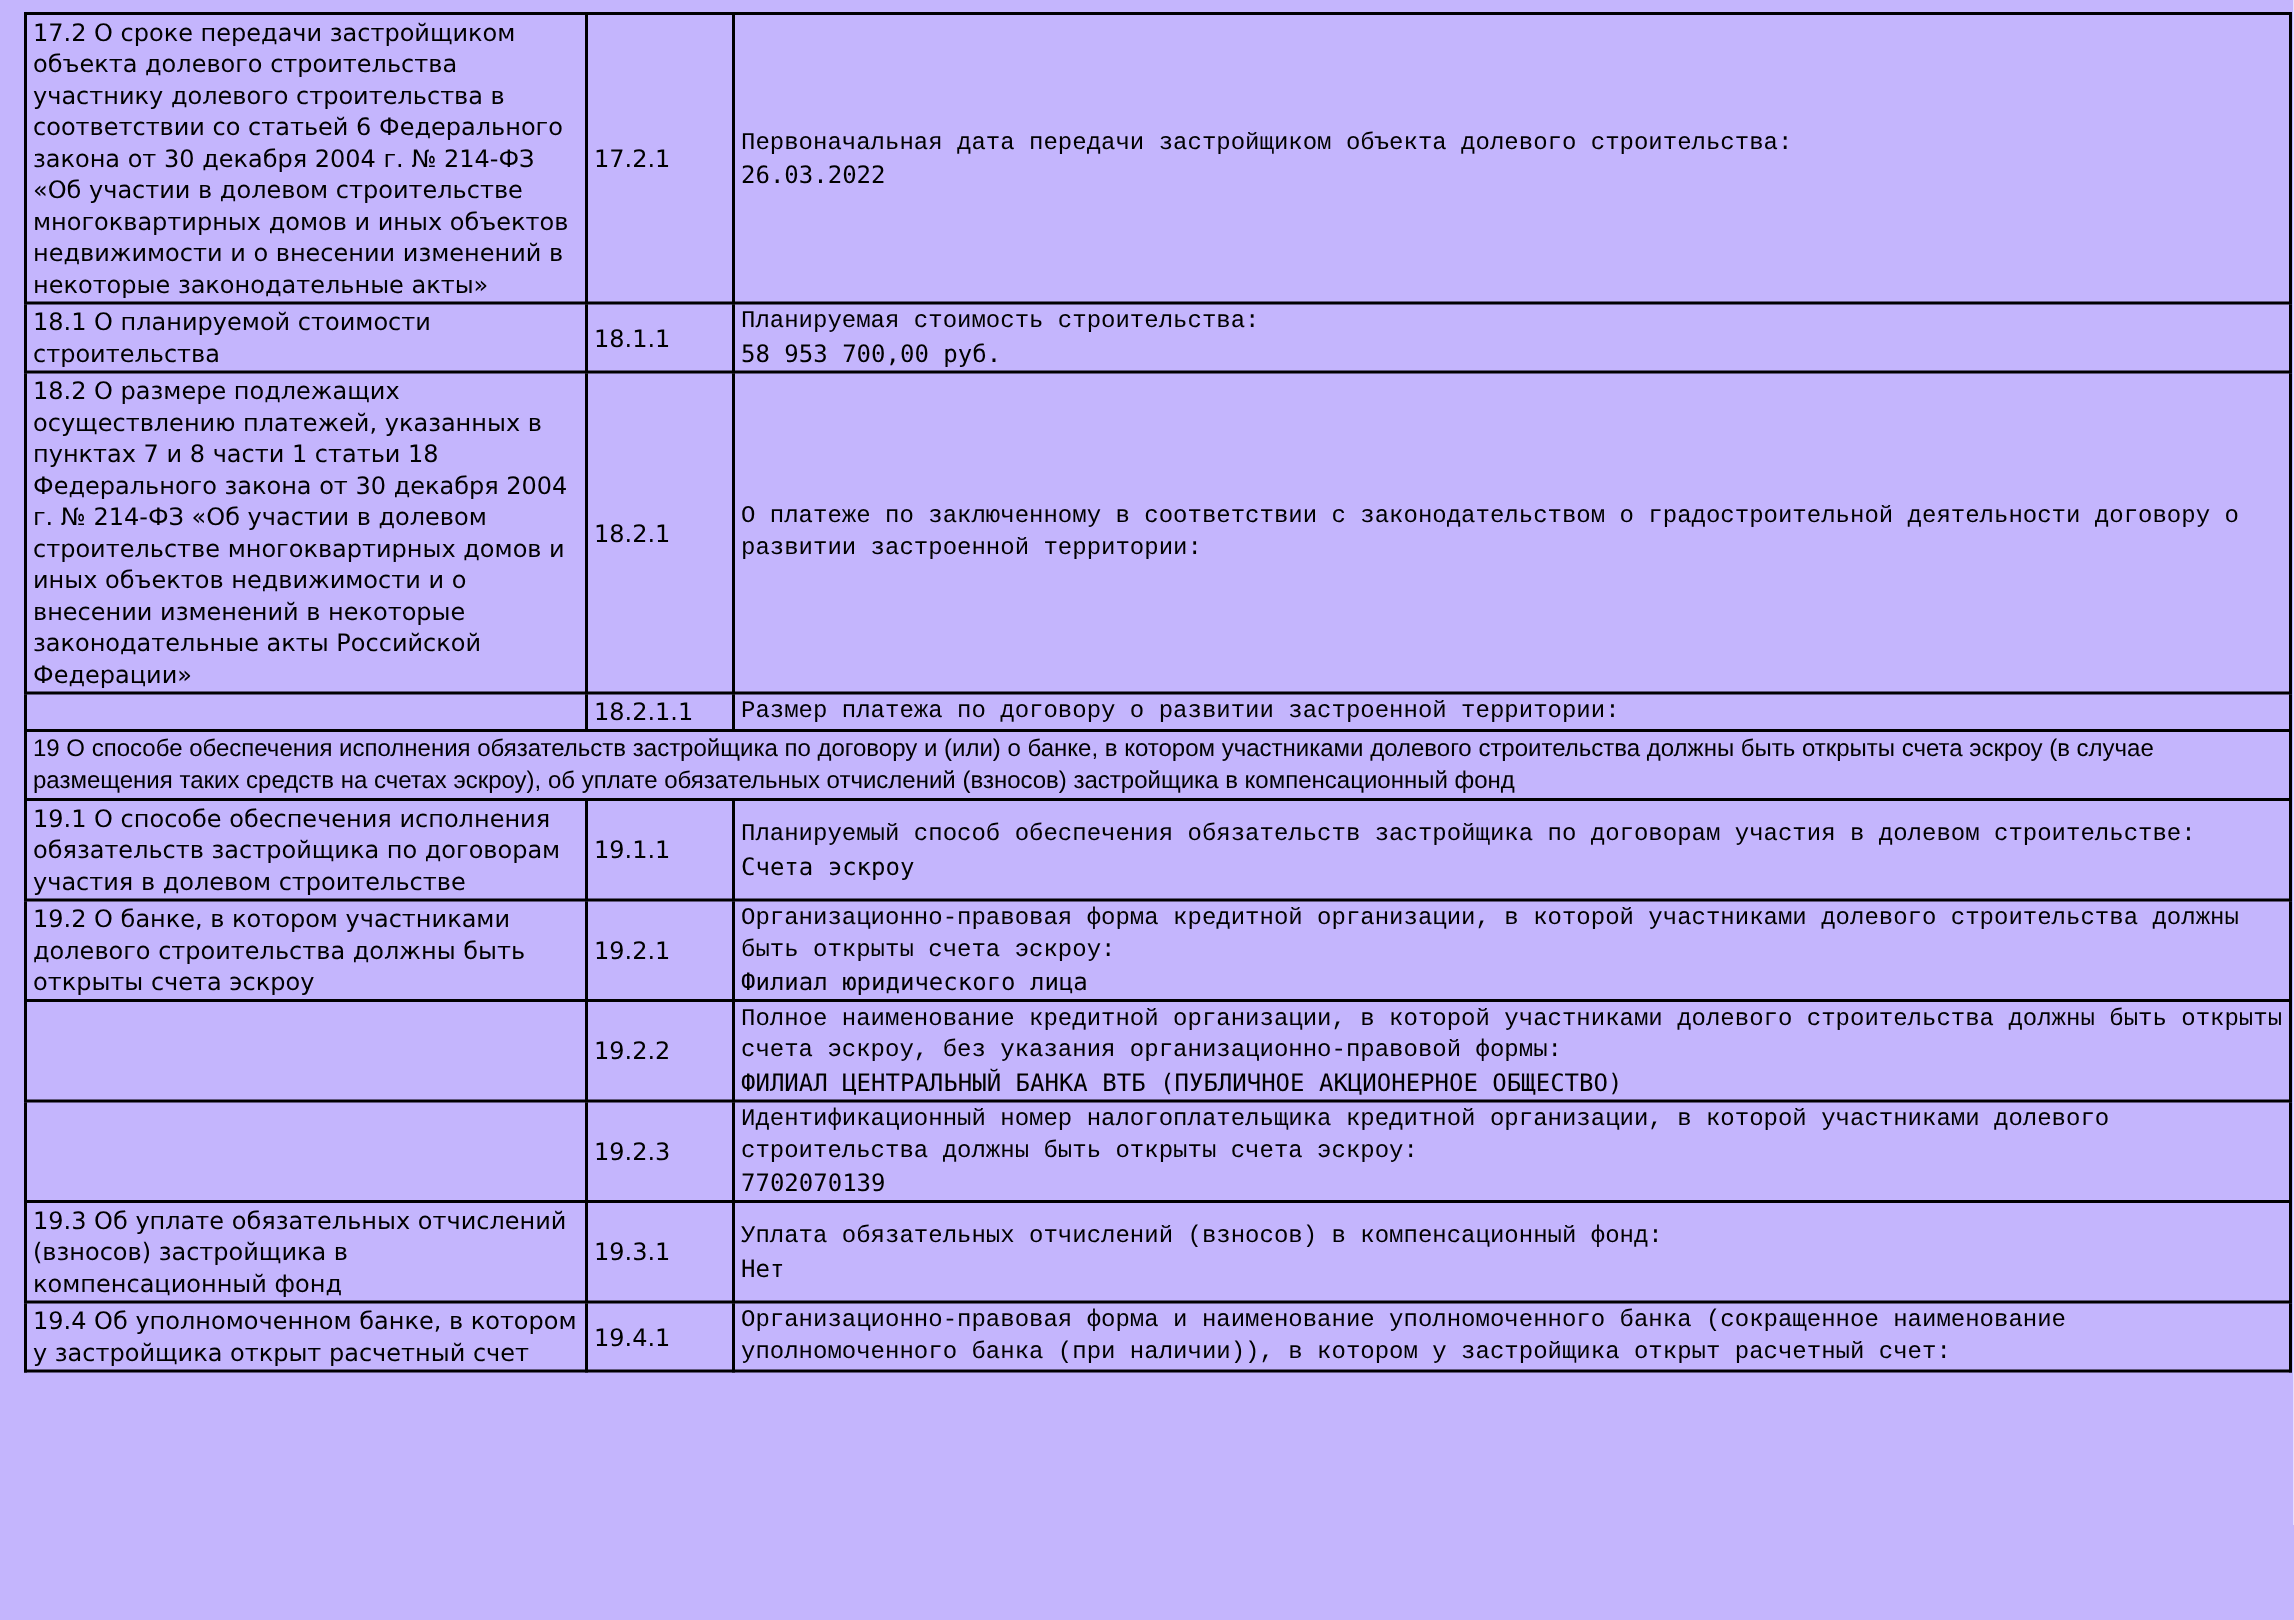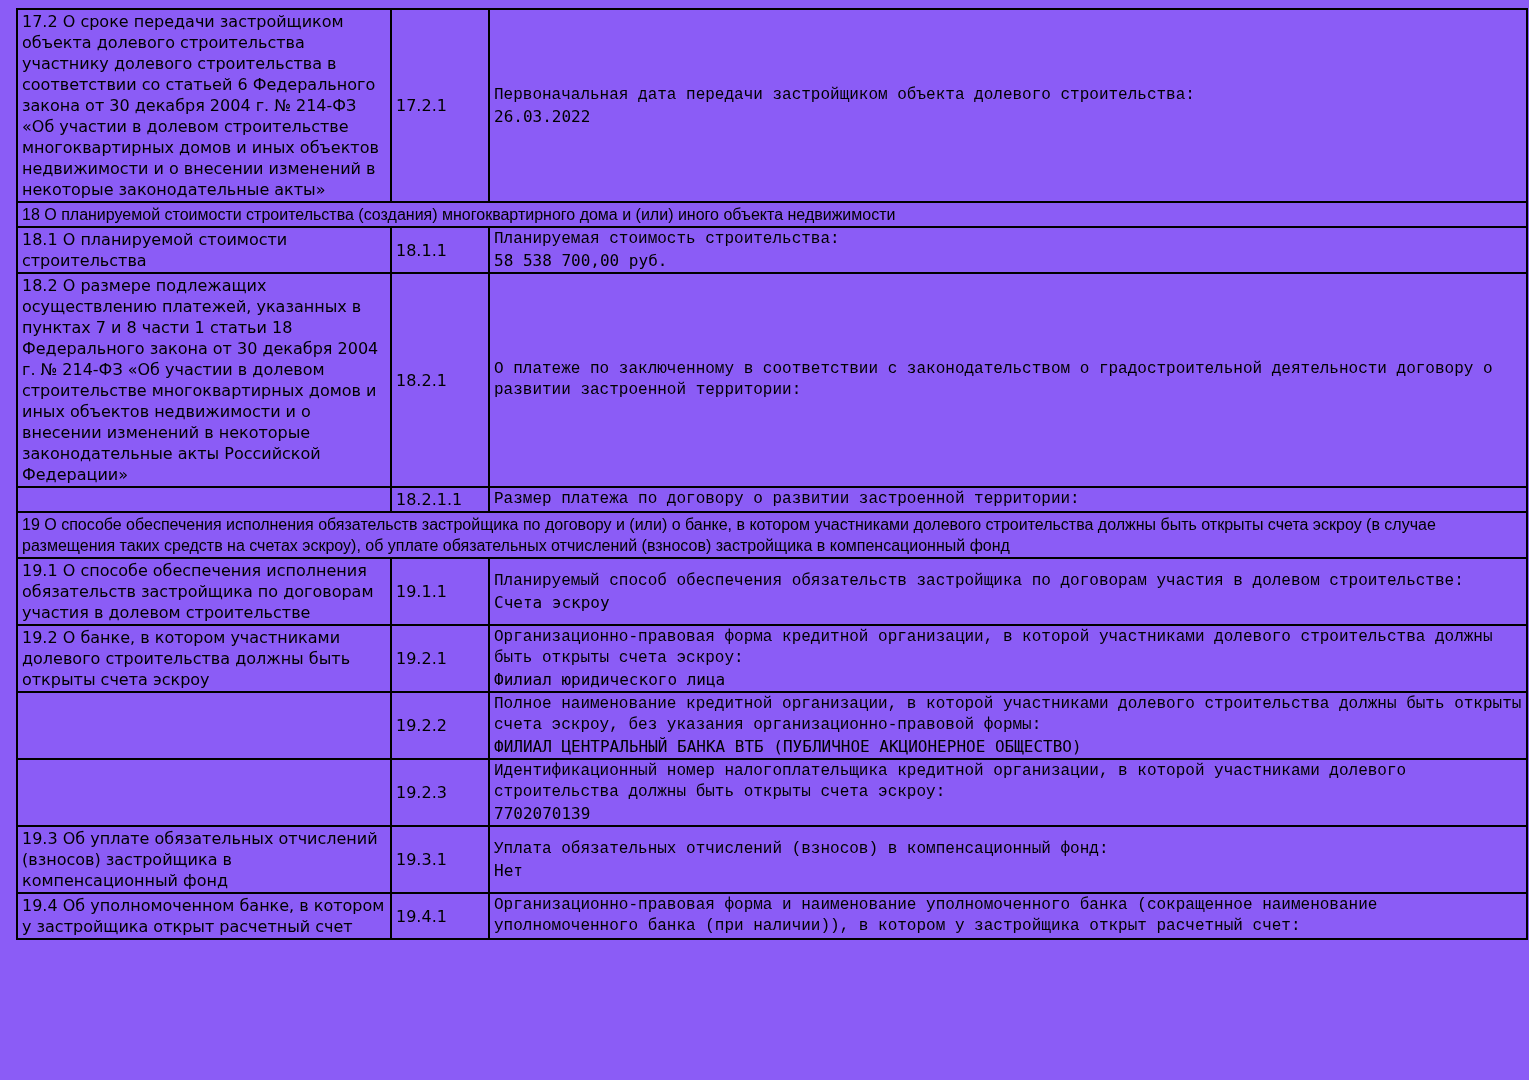--- a/index.html
+++ b/index.html
@@ -6,21 +6,21 @@
     margin: 0;
     padding: 0;
     background: #ffffff;
     color: #000000;
     font-family: "DejaVu Sans", sans-serif;
   }
   .page {
     width: 1529px;
     height: 1080px;
     overflow: hidden;
-    background: #8b5cf6;
+    background: #c4b5fd;
   }
   table.decl {
     border-collapse: collapse;
     table-layout: fixed;
     width: 1510px;
     margin: 8px 0 0 16px;
   }
   table.decl col.col-left { width: 374px; }
   table.decl col.col-num  { width: 98px; }
   table.decl col.col-desc { width: 1038px; }
@@ -73,28 +73,25 @@
     <tbody id="table-body">
         <tr>
           <td class="cell-left">17.2 О сроке передачи застройщиком объекта долевого строительства участнику долевого строительства в соответствии со статьей 6 Федерального закона от 30 декабря 2004 г. № 214-ФЗ «Об участии в долевом строительстве многоквартирных домов и иных объектов недвижимости и о внесении изменений в некоторые законодательные акты»</td>
           <td class="cell-num">17.2.1</td>
           <td class="cell-desc">
             <div class="label">Первоначальная дата передачи застройщиком объекта долевого строительства:</div>
             <div class="value">26.03.2022</div>
           </td>
         </tr>
         <tr>
-          <td colspan="3" class="section-cell">18 О планируемой стоимости строительства (создания) многоквартирного дома и (или) иного объекта недвижимости</td>
-        </tr>
-        <tr>
           <td class="cell-left">18.1 О планируемой стоимости строительства</td>
           <td class="cell-num">18.1.1</td>
           <td class="cell-desc">
             <div class="label">Планируемая стоимость строительства:</div>
-            <div class="value">58 538 700,00 руб.</div>
+            <div class="value">58 953 700,00 руб.</div>
           </td>
         </tr>
         <tr>
           <td class="cell-left">18.2 О размере подлежащих осуществлению платежей, указанных в пунктах 7 и 8 части 1 статьи 18 Федерального закона от 30 декабря 2004 г. № 214-ФЗ «Об участии в долевом строительстве многоквартирных домов и иных объектов недвижимости и о внесении изменений в некоторые законодательные акты Российской Федерации»</td>
           <td class="cell-num">18.2.1</td>
           <td class="cell-desc">
             <div class="label">О платеже по заключенному в соответствии с законодательством о градостроительной деятельности договору о развитии застроенной территории:</div>
           </td>
         </tr>
         <tr>

